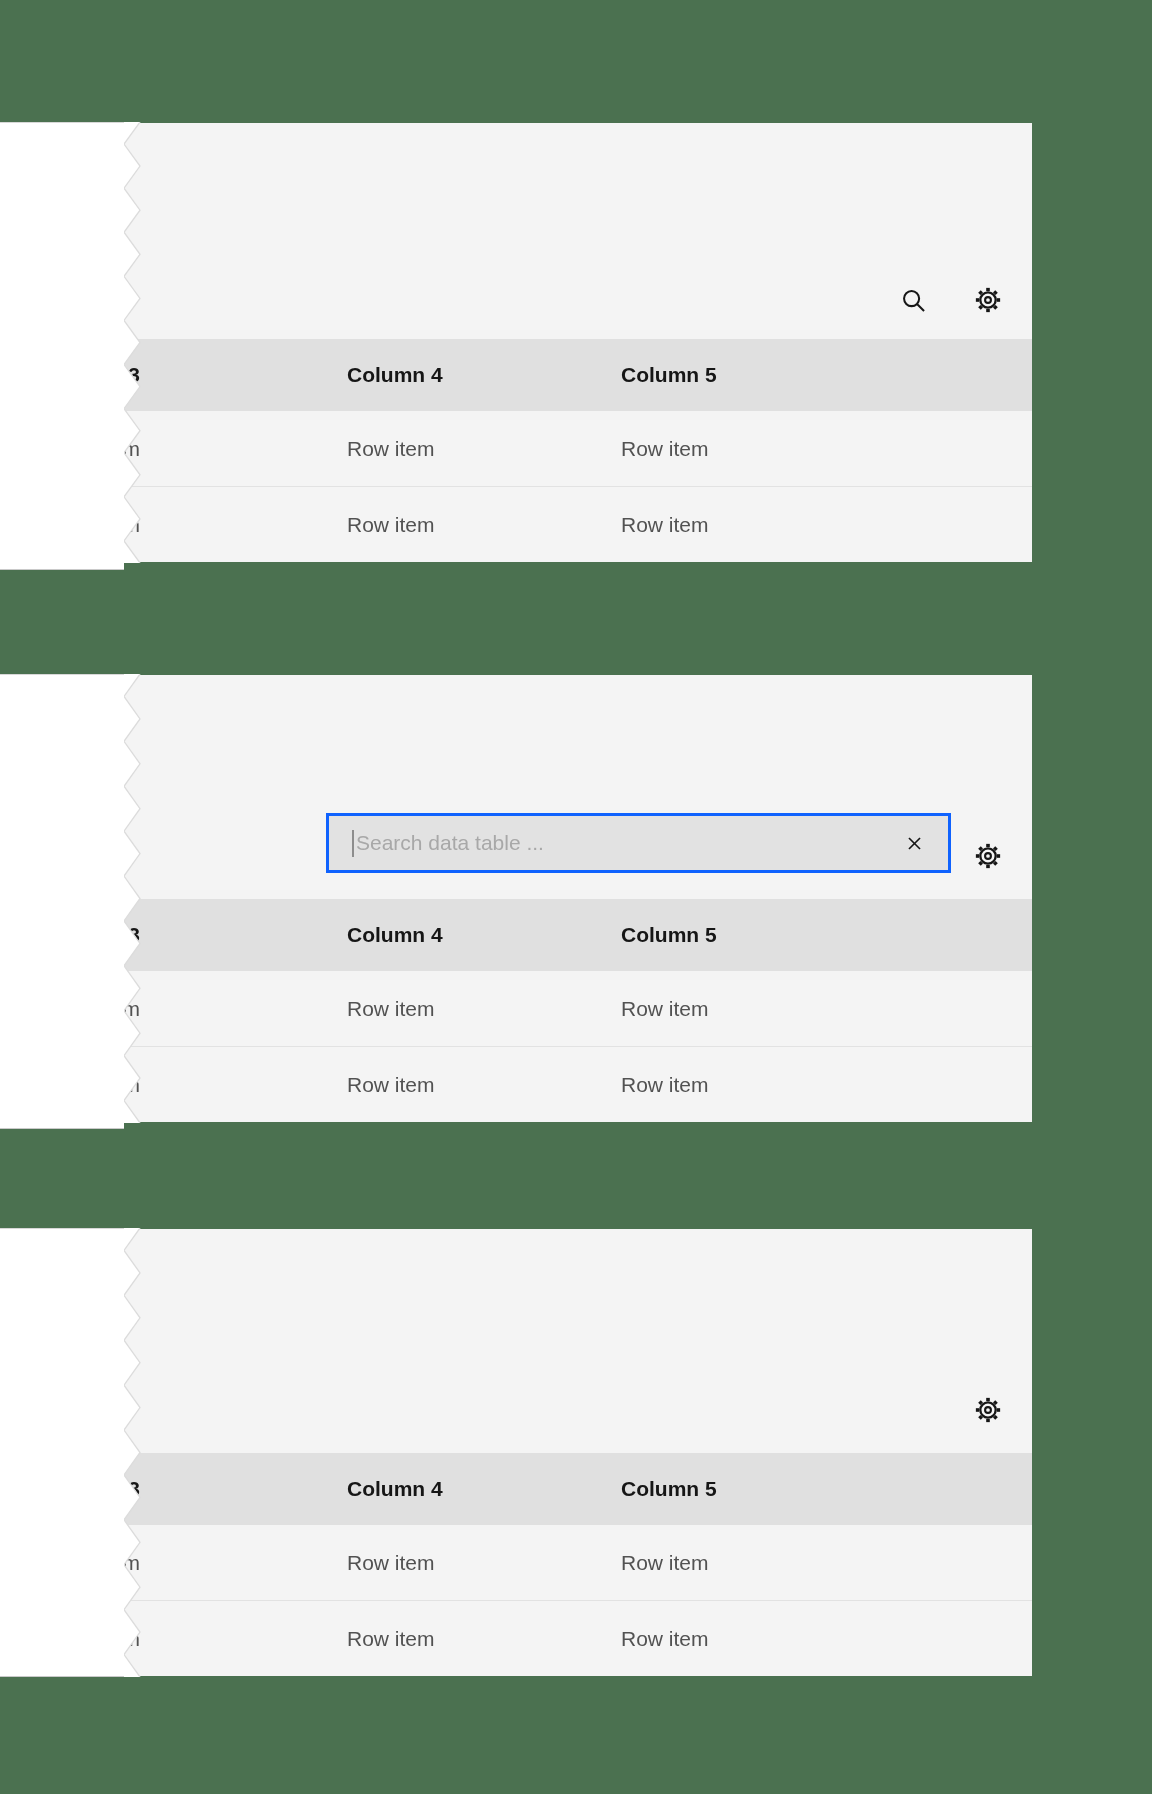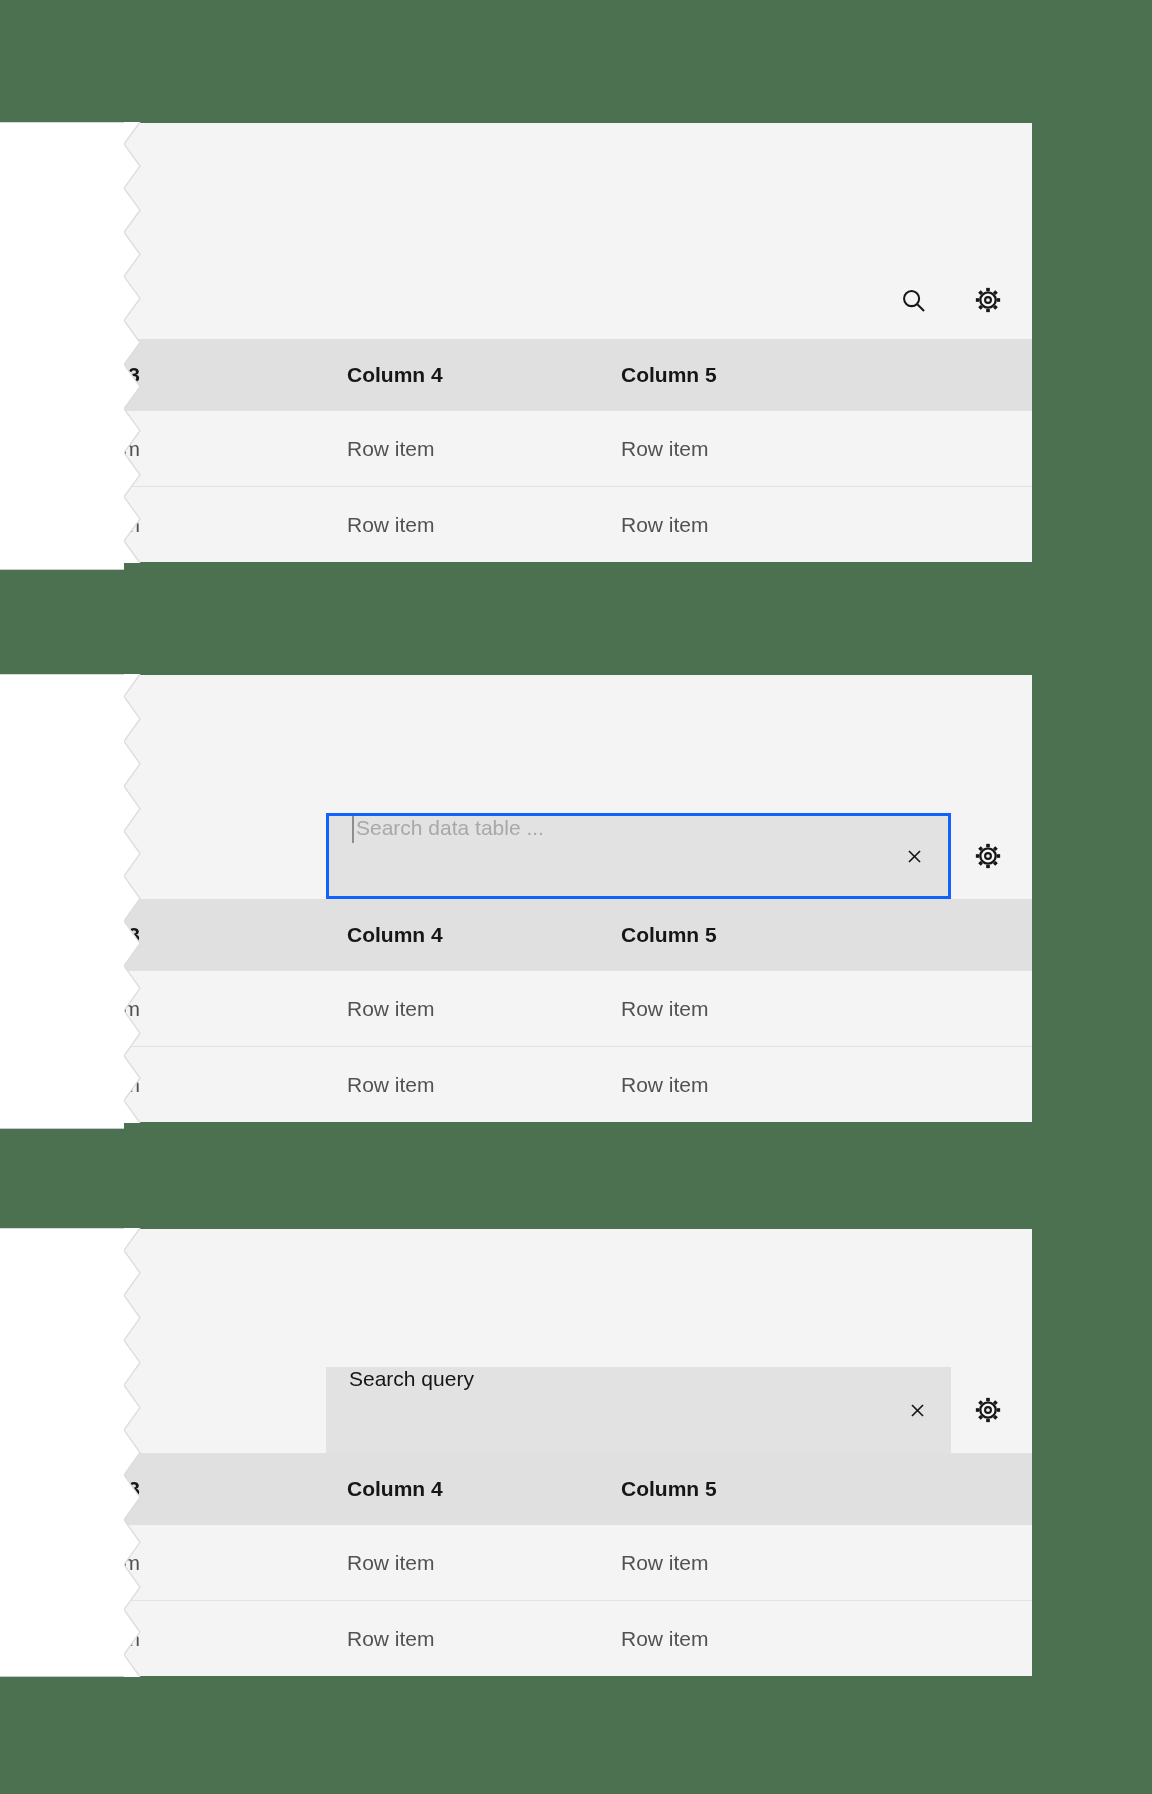--- a/index.html
+++ b/index.html
@@ -35,22 +35,22 @@
   .icon-btn{
     position:absolute;width:48px;height:48px;display:flex;align-items:center;justify-content:center;
     background:transparent;border:none;padding:0;cursor:pointer;
   }
   .card1 .search-toggle{left:766px;top:153px;}
   .card1 .settings-btn{left:841px;top:153px;}
   .card2 .settings-btn,.card3 .settings-btn{left:841px;top:157px;}
 
   
   .search-box{
-    position:absolute;left:203px;width:625px;height:86px;box-sizing:border-box;
-    background:#e2e2e2;display:flex;padding:0 64px 0 23px;
+    position:absolute;left:203px;width:625px;height:60px;box-sizing:border-box;
+    background:#e2e2e2;display:flex;align-items:center;padding:0 64px 0 23px;
   }
   .card2 .search-box{top:138px;border:3px solid #0f62fe;}
   .card3 .search-box{top:138px;border:none;}
   .caret{width:0;height:27px;border-left:2px solid #8d8d8d;margin-right:2px;}
   .ph{font-size:21px;color:#a8a8a8;white-space:pre;}
   .val{font-size:21px;color:#161616;white-space:pre;}
   .clear-btn{
     position:absolute;right:12px;top:50%;transform:translateY(-50%);
     width:44px;height:44px;display:flex;align-items:center;justify-content:center;
     background:transparent;border:none;padding:0;cursor:pointer;
@@ -166,29 +166,20 @@
   </div>
   <svg class="tear" viewBox="0 0 19 440" preserveAspectRatio="none">
     <path fill="#ffffff" d="M17,0 L1,22 L17,44 L1,66 L17,88 L1,110 L17,132 L1,154 L17,176 L1,198 L17,220 L1,242 L17,264 L1,286 L17,308 L1,330 L17,352 L1,374 L17,396 L1,418 L17,440 L0,440 L0,0 Z"></path>
     <path fill="none" stroke="#dcdcdc" stroke-width="1.3" d="M17,0 L1,22 L17,44 L1,66 L17,88 L1,110 L17,132 L1,154 L17,176 L1,198 L17,220 L1,242 L17,264 L1,286 L17,308 L1,330 L17,352 L1,374 L17,396 L1,418 L17,440"></path>
   </svg>
 </section>
 <div class="strip strip2"></div>
 
 <section class="card card3">
   <div class="toolbar">
-    <div class="search-box">
-      <span class="val">Search query</span>
-      <button class="clear-btn">
-        <svg width="25" height="25" viewBox="0 0 24 24" stroke="#161616" stroke-width="1.6">
-          <line x1="6.7" y1="6.7" x2="17.3" y2="17.3"></line>
-          <line x1="17.3" y1="6.7" x2="6.7" y2="17.3"></line>
-        </svg>
-      </button>
-    </div>
     <button class="icon-btn settings-btn">
       <svg width="28" height="28" viewBox="0 0 24 24" fill="none" stroke="#161616">
         <circle cx="12" cy="12" r="6.6" stroke-width="2"></circle>
         <circle cx="12" cy="12" r="2.5" stroke-width="1.8"></circle>
         <g stroke-width="3.1">
           <line x1="12" y1="4.4" x2="12" y2="1.6"></line>
           <line x1="12" y1="19.6" x2="12" y2="22.4"></line>
           <line x1="4.4" y1="12" x2="1.6" y2="12"></line>
           <line x1="19.6" y1="12" x2="22.4" y2="12"></line>
           <line x1="6.6" y1="6.6" x2="4.7" y2="4.7"></line>

